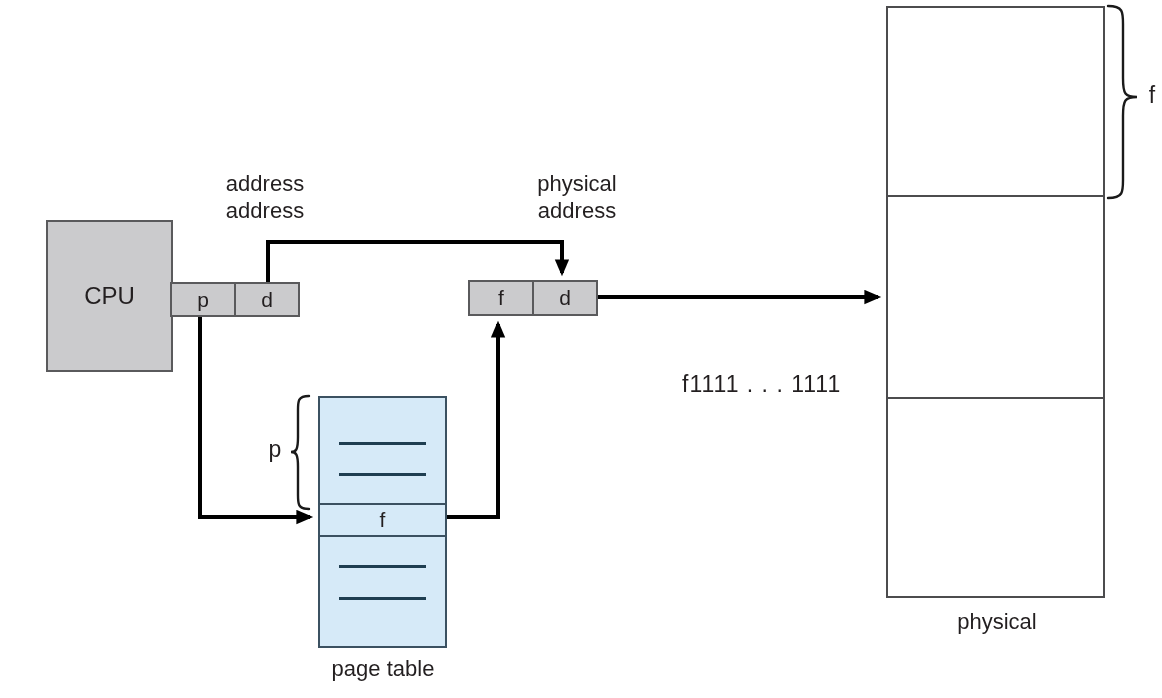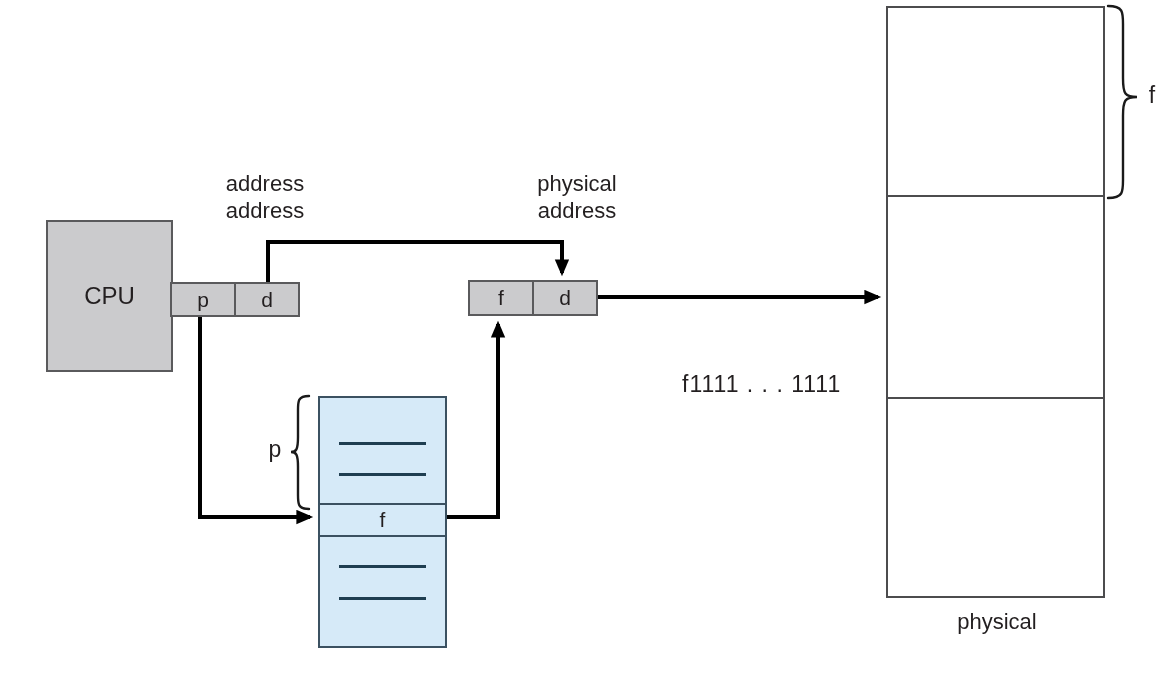--- a/index.html
+++ b/index.html
@@ -156,20 +156,21 @@
   <div id="page-table-box" class="abs">
     <div class="pt-dash" style="top: 44px;"></div>
     <div class="pt-dash" style="top: 75px;"></div>
     <div id="page-table-entry-row">
       <span>f</span>
     </div>
     <div class="pt-dash" style="top: 167px;"></div>
     <div class="pt-dash" style="top: 199px;"></div>
   </div>
   <div id="page-table-brace-label" class="abs brace-label">p</div>
+  <div id="page-table-caption" class="abs caption">page table</div>
 
   <div id="physical-memory-box" class="abs">
     <div class="mem-divider" style="top: 187px;"></div>
     <div class="mem-divider" style="top: 389px;"></div>
   </div>
   <div id="memory-bottom-address" class="abs mem-addr">f1111 . . . 1111</div>
   <div id="frame-brace-label" class="abs brace-label">f</div>
   <div id="physical-memory-caption" class="abs caption">
     <div>physical</div>
   </div>

